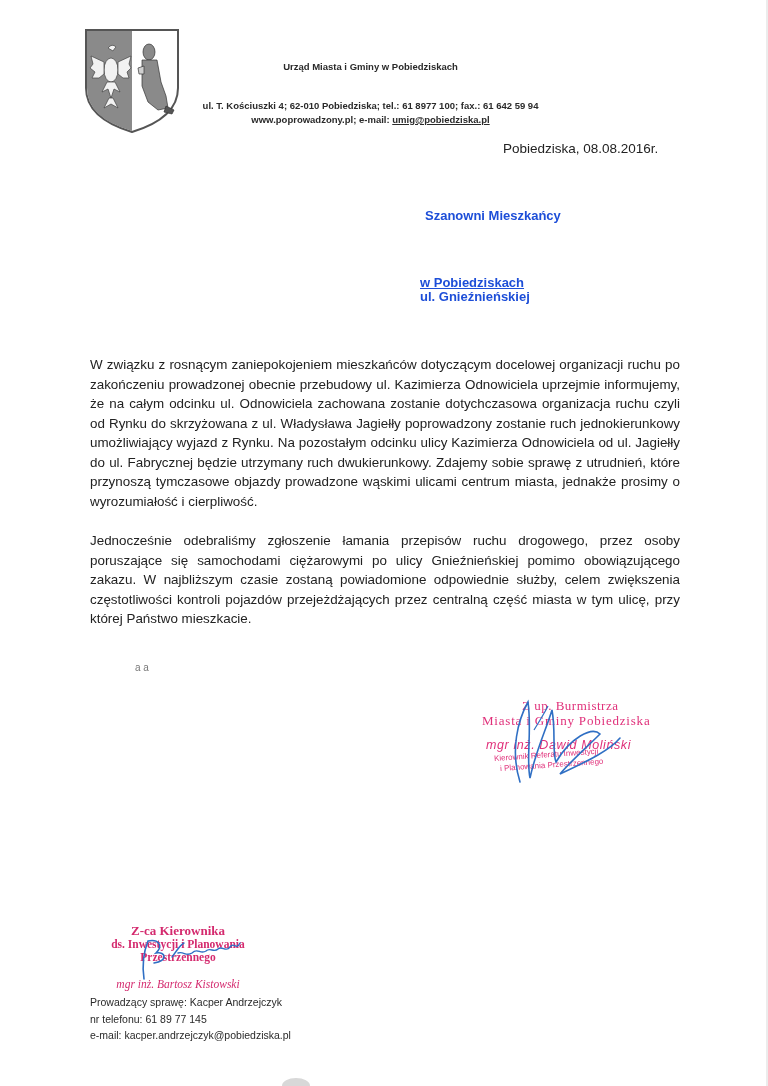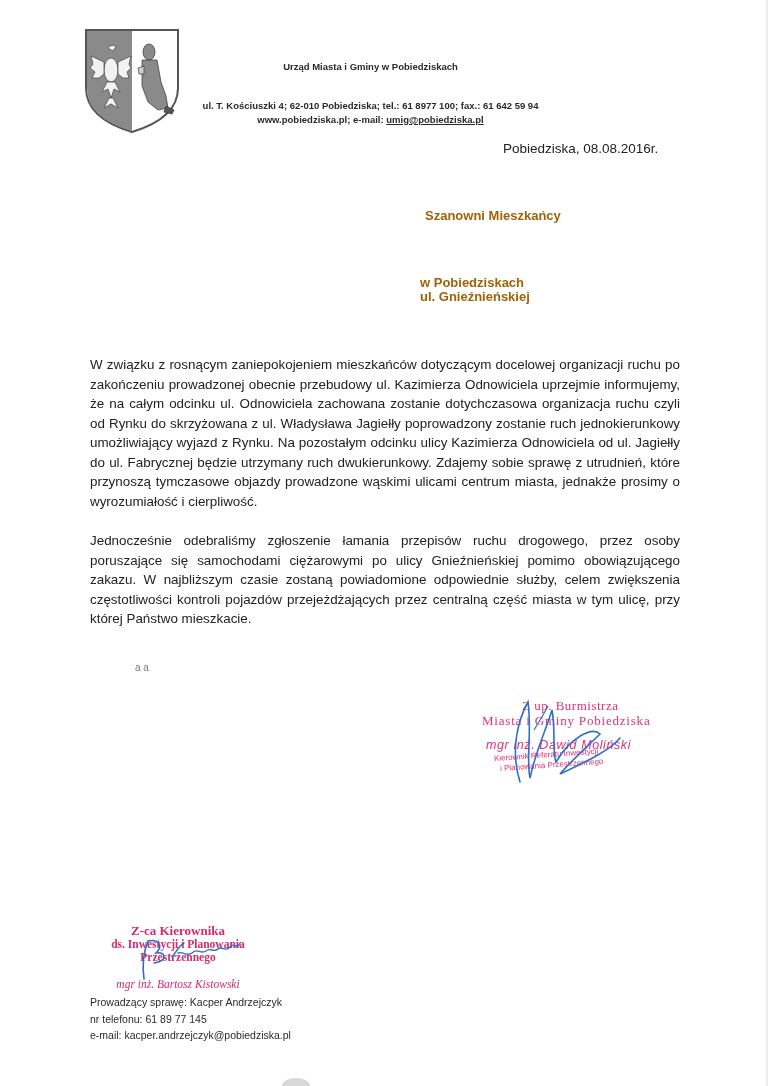--- a/index.html
+++ b/index.html
@@ -50,25 +50,25 @@
       left: 503px;
       top: 141px;
       font-size: 13.5px;
       color: #222;
     }
     .addressee {
       position: absolute;
       left: 420px;
       font-size: 13px;
       font-weight: bold;
-      color: #a16207;
+      color: #1d4ed8;
     }
     .addr-1 { top: 208px; left: 425px; }
     .addr-2 { top: 245px; margin-top: 44px; }
-    .addr-3 { top: 275px; }
+    .addr-3 { top: 275px; text-decoration: underline; }
 
     .body-text {
       position: absolute;
       left: 90px;
       width: 590px;
       font-size: 13.4px;
       line-height: 19.5px;
       text-align: justify;
       color: #222;
     }
@@ -148,21 +148,21 @@
   <g fill="#8a8a8a" stroke="#333" stroke-width="0.7">
     <ellipse cx="67" cy="26" rx="6" ry="8"></ellipse>
     <path d="M60,34 L75,34 L79,56 L84,70 L86,82 L76,84 L66,76 L60,60 Z"></path>
     <path d="M56,42 L62,40 L62,48 L57,48 Z" fill="#cfcfcf"></path>
     <path d="M84,80 L92,84 L90,88 L82,86 Z" fill="#555"></path>
   </g>
 </svg>
 
 <div class="header-line header-org">Urząd Miasta i Gminy w Pobiedziskach</div>
 <div class="header-line header-addr">ul. T. Kościuszki 4; 62-010 Pobiedziska;  tel.: 61  8977 100; fax.: 61 642 59 94</div>
-<div class="header-line header-web"><span>www.pobiedziska.pl; e-mail: </span><span class="email-link">umig@pobiedziska.pl</span></div>
+<div class="header-line header-web"><span>www.poprowadzony.pl; e-mail: </span><span class="email-link">umig@pobiedziska.pl</span></div>
 
 <div class="date-line">Pobiedziska, 08.08.2016r.</div>
 
 <div class="addressee addr-1">Szanowni Mieszkańcy</div>
 <div class="addressee addr-2">ul. Gnieźnieńskiej</div>
 <div class="addressee addr-3">w Pobiedziskach</div>
 
 <div class="body-text para-1">W związku z rosnącym zaniepokojeniem mieszkańców dotyczącym docelowej organizacji ruchu po zakończeniu prowadzonej obecnie przebudowy ul. Kazimierza  Odnowiciela uprzejmie informujemy, że na całym odcinku ul. Odnowiciela zachowana zostanie dotychczasowa organizacja ruchu czyli od Rynku do skrzyżowana z ul. Władysława Jagiełły poprowadzony zostanie ruch jednokierunkowy umożliwiający wyjazd z Rynku. Na pozostałym odcinku ulicy Kazimierza Odnowiciela od ul. Jagiełły do ul. Fabrycznej będzie utrzymany ruch dwukierunkowy.   Zdajemy sobie sprawę z utrudnień, które przynoszą tymczasowe objazdy prowadzone wąskimi ulicami centrum miasta, jednakże prosimy o wyrozumiałość i cierpliwość.</div>
 <div class="body-text para-2">Jednocześnie odebraliśmy zgłoszenie łamania przepisów ruchu drogowego, przez osoby poruszające się samochodami ciężarowymi po ulicy Gnieźnieńskiej pomimo obowiązującego zakazu. W najbliższym czasie zostaną powiadomione odpowiednie służby, celem zwiększenia częstotliwości kontroli pojazdów przejeżdżających przez centralną część miasta w tym ulicę, przy której Państwo mieszkacie.</div>
 

